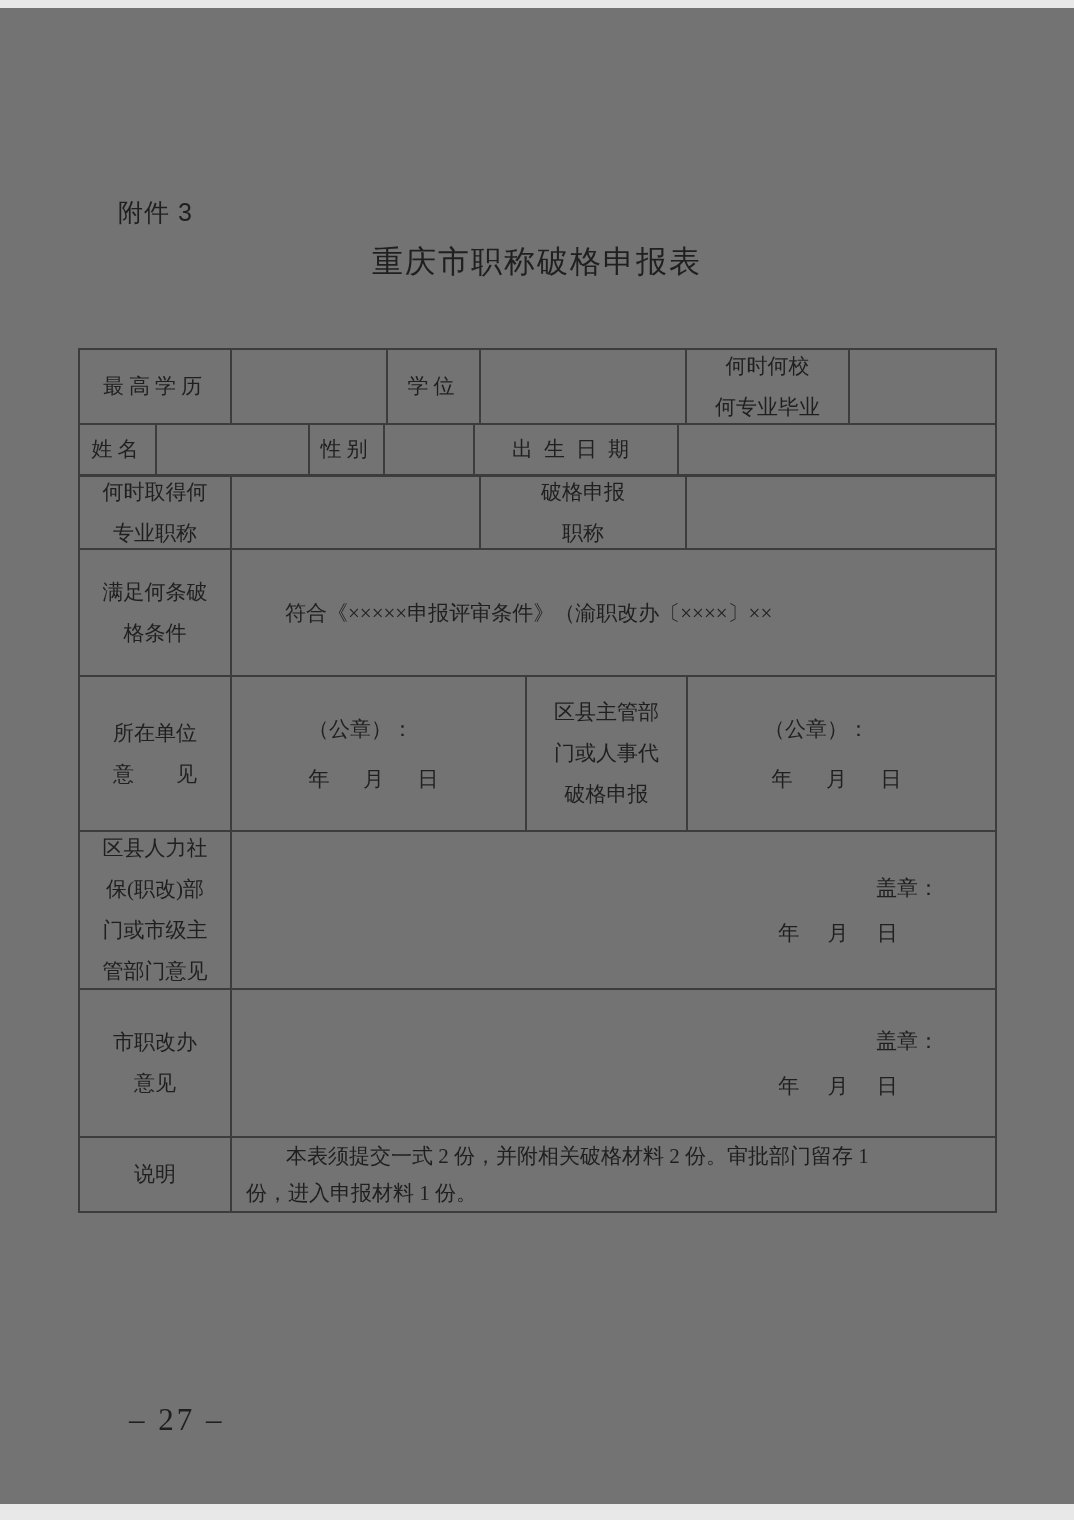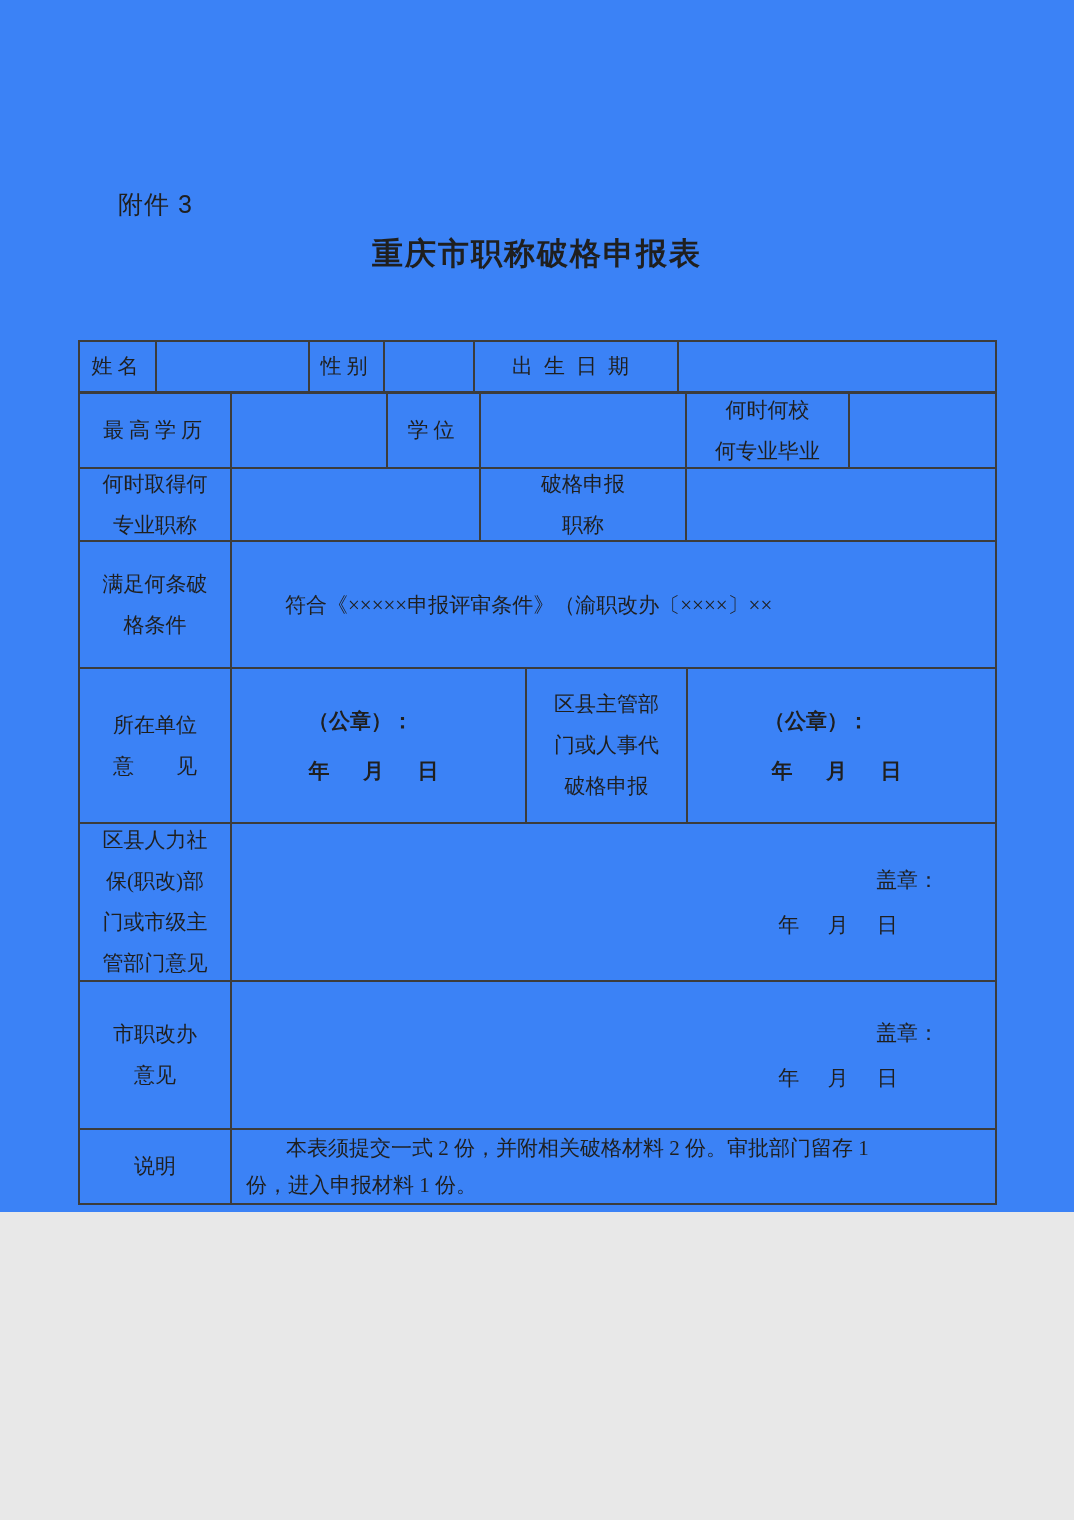--- a/index.html
+++ b/index.html
@@ -1,41 +1,41 @@
 <!DOCTYPE html>
 <html><head>
 <meta charset="utf-8">
 <style>
   html, body { margin: 0; padding: 0; background: #e8e8e8; }
   .sheet {
     position: relative;
     width: 1074px;
-    height: 1212px;
-    margin: 0 auto;
-    background: #3b82f6;
+    height: 1496px;
+    margin: 8px auto;
+    background: #737373;
     font-family: "Liberation Serif", "DejaVu Serif", serif;
     color: #1f1f1f;
   }
   .attachment {
     position: absolute;
     left: 118px;
     top: 188px;
     font-family: "Liberation Sans", "DejaVu Sans", sans-serif;
     font-size: 25px;
     font-weight: 500;
     letter-spacing: 1px;
   }
   .doc-title {
     position: absolute;
     top: 233px;
     left: 0;
     width: 100%;
     text-align: center;
     font-size: 31px;
-    font-weight: 700;
+    font-weight: 400;
     letter-spacing: 2px;
   }
   .form-table {
     position: absolute;
     left: 78px;
     top: 340px;
     width: 919px;
     border: 2.5px solid #3c3c3c;
     box-sizing: border-box;
     font-size: 21px;
@@ -65,21 +65,21 @@
   .r7 { height: 158px; }
   .r8 { height: 148px; }
   .r9 { height: 73px; }
   
   .content { align-items: stretch; text-align: left; }
   .cond-content { padding: 0 10px 0 13px; line-height: 54px; }
   .cond-content .indent { text-indent: 40px; }
   .note-content { padding: 0 0 0 14px; line-height: 37px; }
   .note-content .indent { text-indent: 40px; }
   
-  .stampcell { align-items: stretch; font-weight: bold; }
+  .stampcell { align-items: stretch; }
   .stamp-line { text-align: left; padding-left: 76px; }
   .stampcell .date-line { margin-top: 22px; }
   .date-line { text-align: center; padding-right: 10px; word-spacing: 1.35em; }
   
   .seal-block { margin-left: auto; margin-right: 56px; width: 202px; }
   .seal-block .seal-stamp { text-align: right; }
   .seal-block .date-line { padding-right: 0; margin-top: 17px; word-spacing: 1.1em; }
   .page-number {
     position: absolute;
     left: 129px;
@@ -91,47 +91,47 @@
 </head>
 <body>
 
 <div class="sheet">
 
   <div class="attachment">附件 3</div>
   <div class="doc-title">重庆市职称破格申报表</div>
 
   <div class="form-table">
 
-    <div class="row r1">
-      <div class="cell label ls2" style="width:77px">
-        <div>姓名</div>
-      </div>
-      <div class="cell" style="width:153px"></div>
-      <div class="cell label ls2" style="width:75px">
-        <div>性别</div>
-      </div>
-      <div class="cell" style="width:90px"></div>
-      <div class="cell label ls4" style="width:204px">
-        <div>出生日期</div>
-      </div>
-      <div class="cell flexfill"></div>
-    </div>
-
     <div class="row r2">
       <div class="cell label ls2" style="width:152px">
         <div>最高学历</div>
       </div>
       <div class="cell" style="width:156px"></div>
       <div class="cell label ls2" style="width:93px">
         <div>学位</div>
       </div>
       <div class="cell" style="width:206px"></div>
       <div class="cell label" style="width:163px">
         <div>何时何校</div>
         <div>何专业毕业</div>
+      </div>
+      <div class="cell flexfill"></div>
+    </div>
+
+    <div class="row r1">
+      <div class="cell label ls2" style="width:77px">
+        <div>姓名</div>
+      </div>
+      <div class="cell" style="width:153px"></div>
+      <div class="cell label ls2" style="width:75px">
+        <div>性别</div>
+      </div>
+      <div class="cell" style="width:90px"></div>
+      <div class="cell label ls4" style="width:204px">
+        <div>出生日期</div>
       </div>
       <div class="cell flexfill"></div>
     </div>
 
     <div class="row r3">
       <div class="cell label" style="width:152px">
         <div>何时取得何</div>
         <div>专业职称</div>
       </div>
       <div class="cell" style="width:249px"></div>

